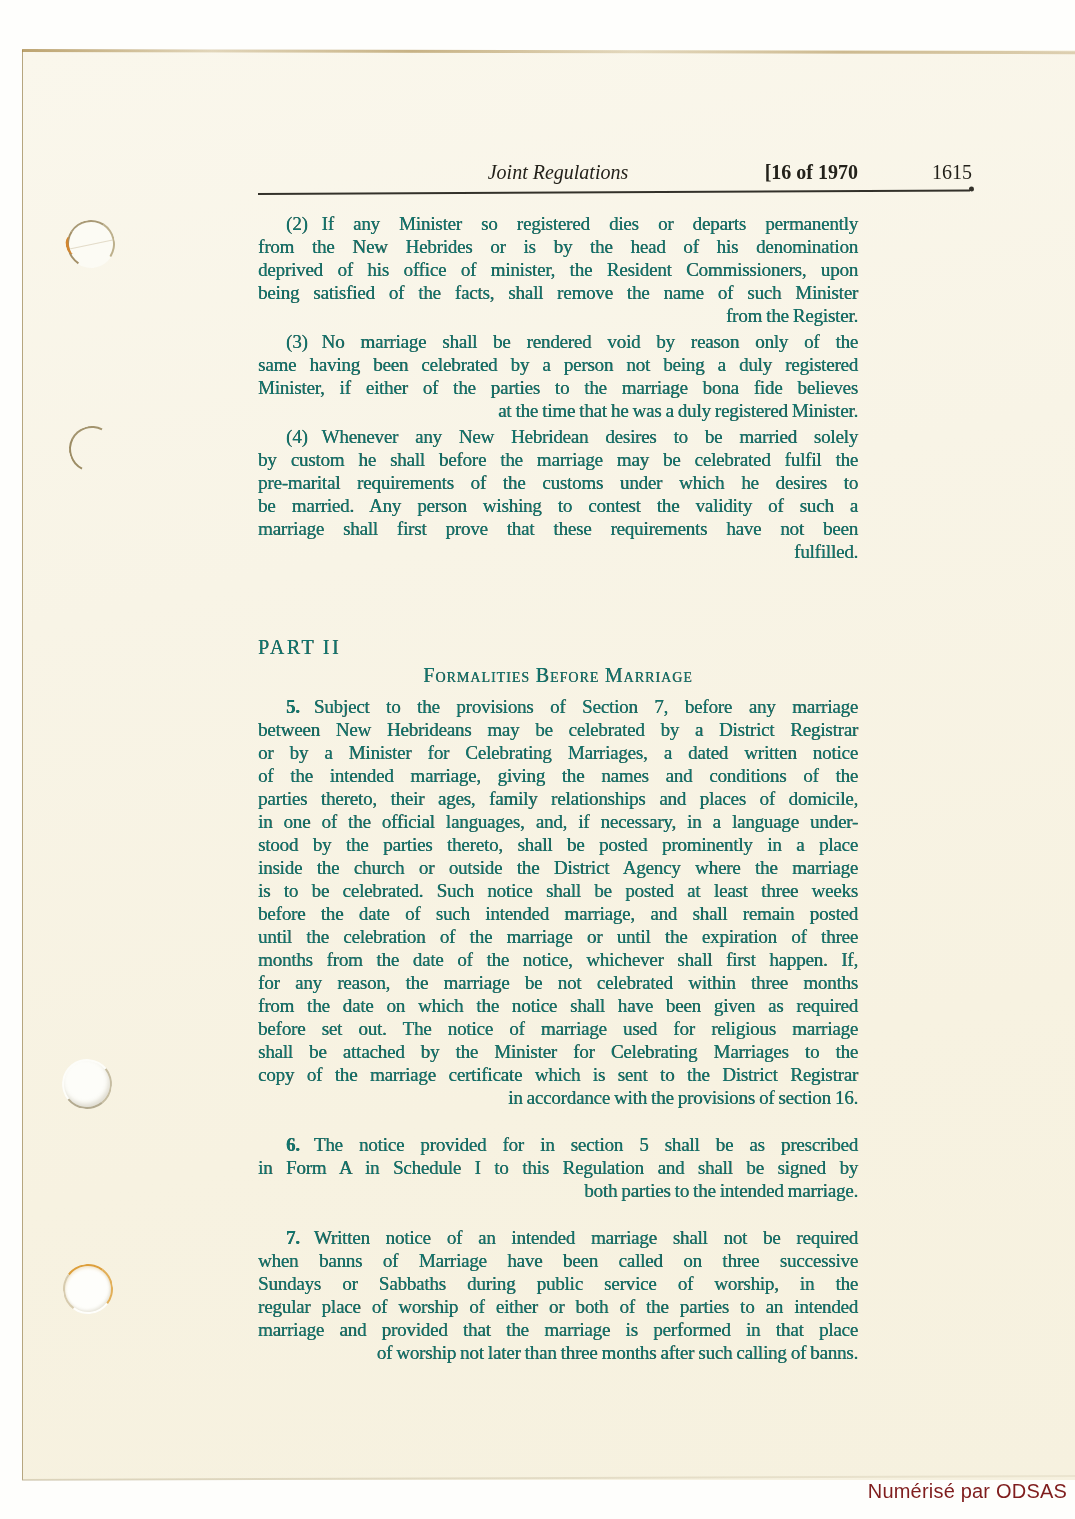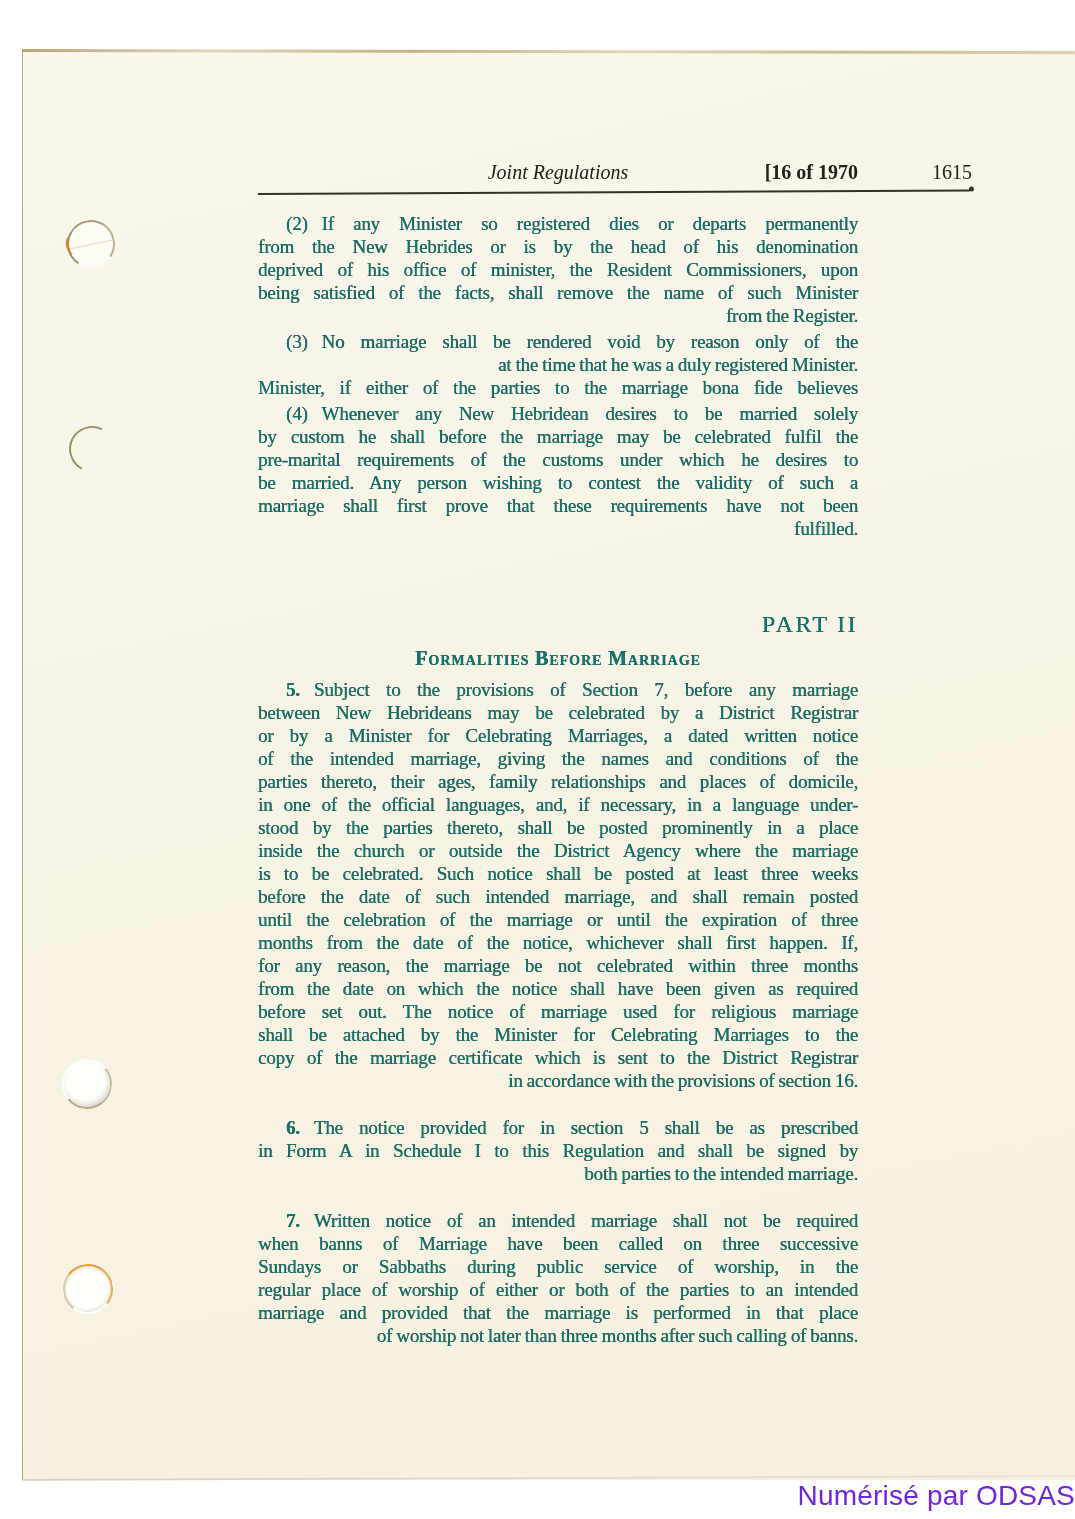--- a/index.html
+++ b/index.html
@@ -85,32 +85,32 @@
   }
   .line{text-align:right;}
   .jl{text-align:justify;text-align-last:justify;}
   .first{text-indent:28px;}
   .pnum{margin-right:14px;}
   .pnum.b{font-weight:700;}
   .intro-paras .para + .para{margin-top:3px;}
   .part2-paras .para{margin-top:24px;}
   .part2-paras .para:first-child{margin-top:8px;}
   .part-heading{
-    margin-top:72px;text-align:right;font-size:24px;line-height:24px;
+    margin-top:72px;text-align:left;font-size:20px;line-height:24px;
     letter-spacing:2.5px;font-weight:400;
   }
   .section-heading{
-    margin-top:10px;text-align:center;font-variant:small-caps;
-    font-size:20px;line-height:24px;letter-spacing:1px;font-weight:700;
+    margin-top:4px;text-align:center;font-variant:small-caps;
+    font-size:20px;line-height:24px;letter-spacing:1px;font-weight:400;
   }
   
   .watermark{
-    position:absolute;right:0;top:1480px;
+    position:absolute;right:8px;top:1480px;
     font-family:"Liberation Sans","DejaVu Sans",sans-serif;
-    font-size:28px;color:#6d28d9;letter-spacing:.2px;
+    font-size:20px;color:#7f1d1d;letter-spacing:.2px;
   }
 </style>
 </head>
 <body>
 
 <div class="paper"></div>
 <div class="paper-top-edge"></div>
 <div class="paper-bottom-edge"></div>
 
 <div class="hole hole-1"></div>
@@ -129,22 +129,23 @@
   <div class="intro-paras">
       <div class="para">
         <div class="line jl first"><span class="pnum">(2)</span>If any Minister so registered dies or departs permanently</div>
         <div class="line jl">from the New Hebrides or is by the head of his denomination</div>
         <div class="line jl">deprived of his office of minister, the Resident Commissioners, upon</div>
         <div class="line jl">being satisfied of the facts, shall remove the name of such Minister</div>
         <div class="line">from the Register.</div>
       </div>
       <div class="para">
         <div class="line jl first"><span class="pnum">(3)</span>No marriage shall be rendered void by reason only of the</div>
+        <div class="line jl">same having been celebrated by a person not being a duly registered</div>
+        <div class="line jl">Minister, if either of the parties to the marriage bona fide believes</div>
         <div class="line">at the time that he was a duly registered Minister.</div>
-        <div class="line jl">Minister, if either of the parties to the marriage bona fide believes</div>
       </div>
       <div class="para">
         <div class="line jl first"><span class="pnum">(4)</span>Whenever any New Hebridean desires to be married solely</div>
         <div class="line jl">by custom he shall before the marriage may be celebrated fulfil the</div>
         <div class="line jl">pre-marital requirements of the customs under which he desires to</div>
         <div class="line jl">be married. Any person wishing to contest the validity of such a</div>
         <div class="line jl">marriage shall first prove that these requirements have not been</div>
         <div class="line">fulfilled.</div>
       </div>
     </div>

